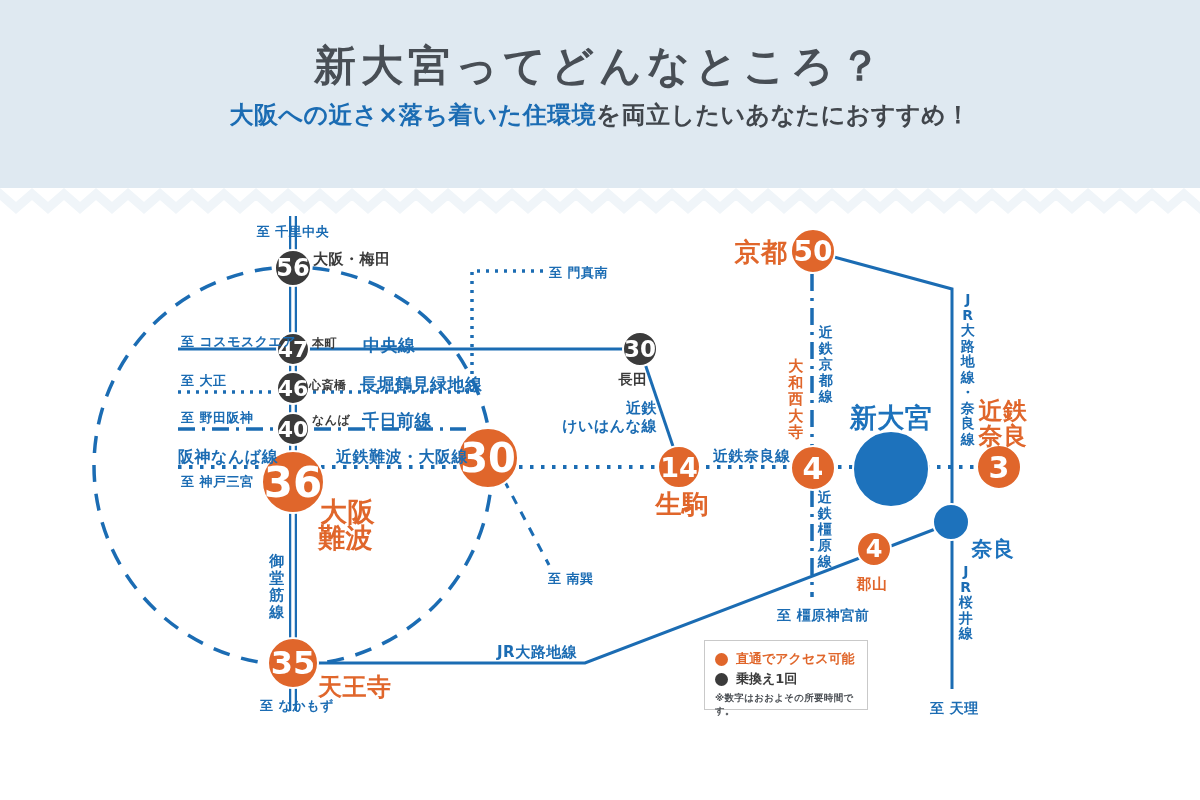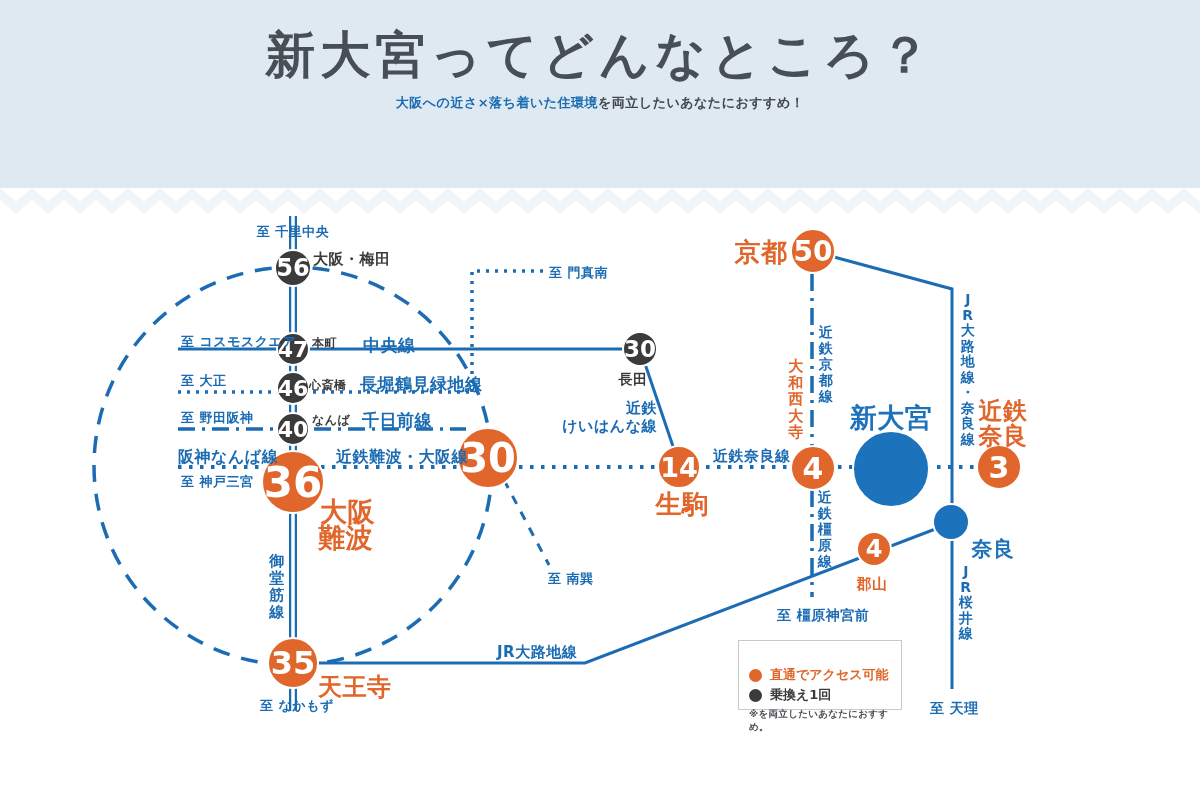--- a/index.html
+++ b/index.html
@@ -4,27 +4,27 @@
 <style>
   :root{
     --blue:#1b6cb3; --orange:#e0662b; --dark:#3b3b3b; --circleBlue:#1d72bc;
     --headerBg:#dfe9f1; --titleColor:#484e55; --darkText:#41464c;
   }
   *{margin:0;padding:0;box-sizing:border-box}
   body{background:#fff}
   .stage{position:relative;width:1200px;height:800px;background:#fff;overflow:hidden;
          font-family:"DejaVu Sans","Liberation Sans",sans-serif}
   .hero{position:absolute;top:0;left:0;width:100%;height:188px;background:var(--headerBg);text-align:center}
-  .hero h1{margin-top:22px;font-size:50px;letter-spacing:5px;font-weight:800;color:var(--titleColor)}
+  .hero h1{margin-top:38px;font-size:42px;letter-spacing:5px;font-weight:800;color:var(--titleColor)}
   .sub1{margin-top:13px;font-size:16px;font-weight:700;color:var(--darkText);letter-spacing:.5px}
-  .sub2{margin-top:5px;font-size:13px;font-weight:700;color:var(--darkText);letter-spacing:.5px}
+  .sub2{margin-top:5px;font-size:24px;font-weight:700;color:var(--darkText);letter-spacing:.5px}
   .sub2 .hl{color:var(--blue)}
   #diagram{position:absolute;top:0;left:0;width:1200px;height:800px}
-  .legend{position:absolute;left:738px;top:640px;width:164px;height:70px;background:#fff;
-          border:1px solid #c9c9c9;padding:24px 10px 5px;z-index:5}
+  .legend{position:absolute;left:704px;top:640px;width:164px;height:70px;background:#fff;
+          border:1px solid #c9c9c9;padding:8px 10px 5px;z-index:5}
   .lrow{display:flex;align-items:center;gap:8px;height:20px}
   .dot{width:13px;height:13px;border-radius:50%;flex:0 0 auto}
   .dot-orange{background:var(--orange)}
   .dot-dark{background:var(--dark)}
   .ltext{font-size:13px;font-weight:700}
   .lorange{color:var(--orange)}
   .ldark{color:var(--dark)}
   .lnote{font-size:9.5px;color:#4b4f54;margin-top:3px;font-weight:600;letter-spacing:.3px}
 </style>
 </head>
@@ -125,15 +125,15 @@
 
   <div class="legend">
     <div class="lrow">
       <span class="dot dot-orange"></span>
       <span class="ltext lorange">直通でアクセス可能</span>
     </div>
     <div class="lrow">
       <span class="dot dot-dark"></span>
       <span class="ltext ldark">乗換え1回</span>
     </div>
-    <div class="lnote">※を両立したいあなたにおすすめ。</div>
+    <div class="lnote">※数字はおおよその所要時間です。</div>
   </div>
 </div>
 
 </body></html>

